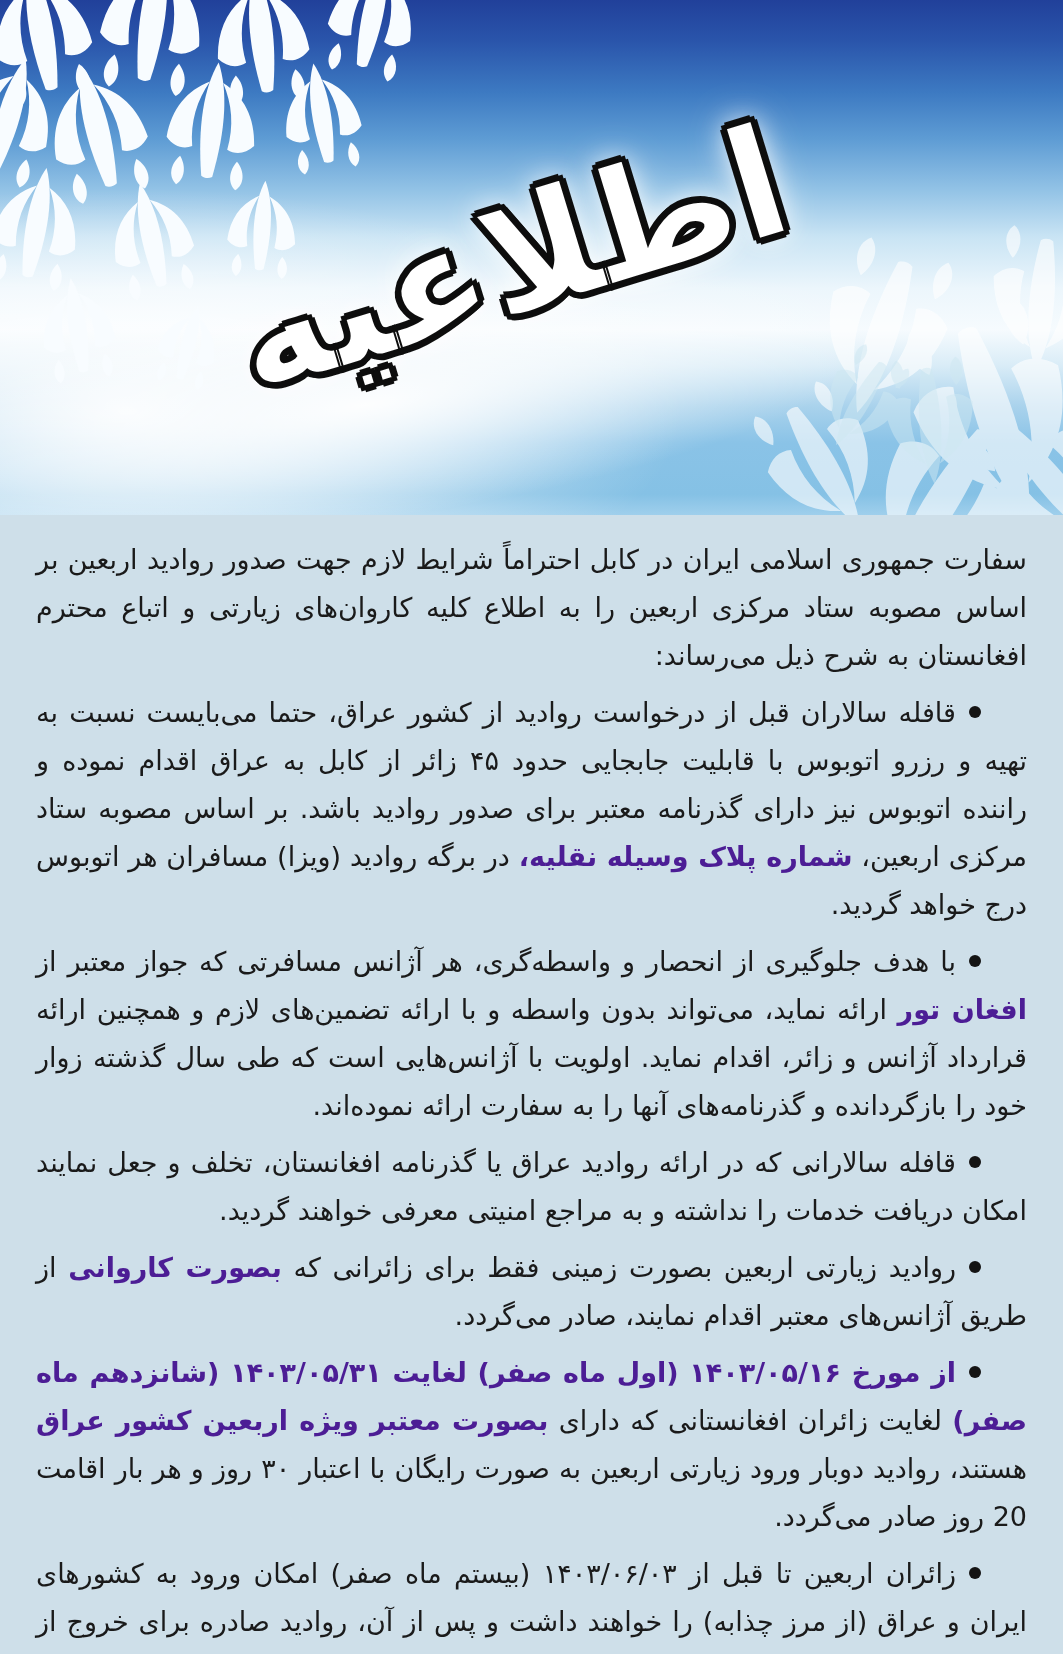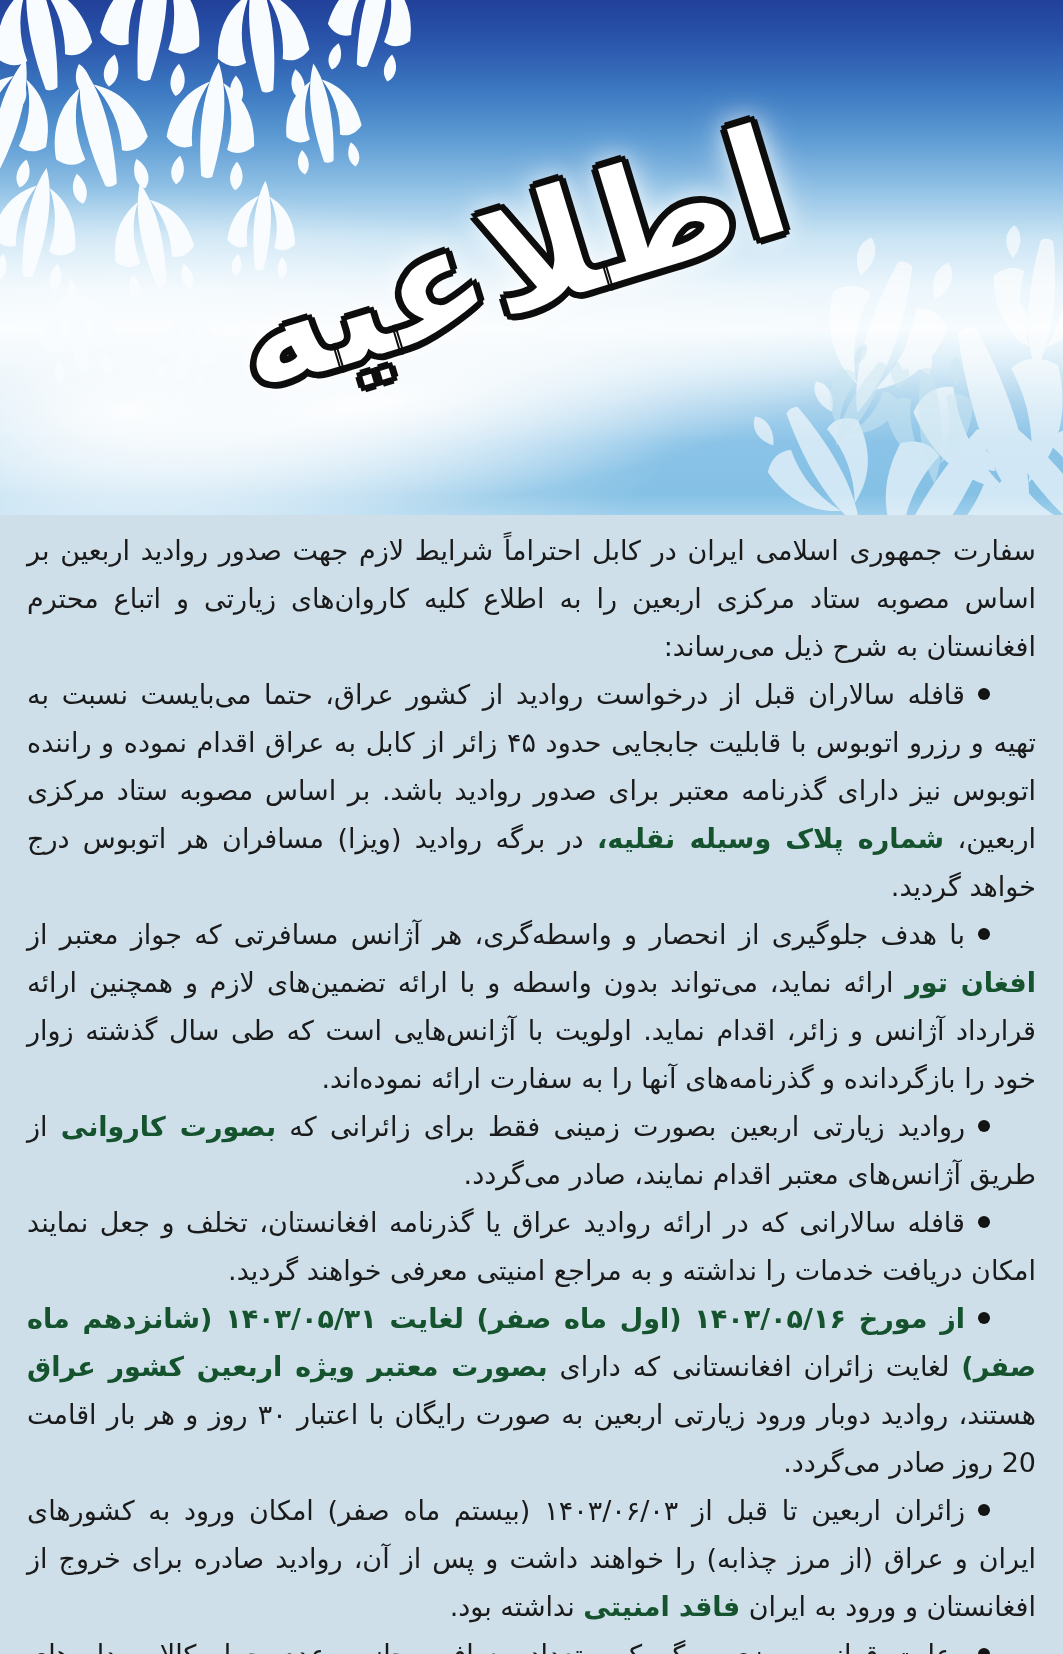--- a/index.html
+++ b/index.html
@@ -39,29 +39,29 @@
       0 -6px 0 var(--title-outline), 0 6px 0 var(--title-outline),
       -4px -4px 0 var(--title-outline), 4px -4px 0 var(--title-outline),
       -4px 4px 0 var(--title-outline), 4px 4px 0 var(--title-outline),
       0 0 26px rgba(255,255,255,.95), 0 0 40px rgba(255,255,255,.8);
   }
   
   .content{
     padding:12px 27px 0 27px;direction:rtl;color:var(--text);
     font-size:27px;line-height:48px;text-align:justify;
   }
-  .content p{margin:0;padding:0;}
+  .content p{margin:9px;padding:0;}
   .intro{text-align:justify;}
   .bullet-item{text-indent:46px;}
   .dot{
     display:inline-block;width:12px;height:12px;border-radius:50%;
     background:var(--bullet);margin-left:13px;vertical-align:middle;
     transform:translateY(-3px);
   }
-  .b{font-weight:bold;color:#14532d;}
+  .b{font-weight:bold;color:#4c1d95;}
 </style>
 </head>
 <body>
 
 <div class="page">
 
   <header class="banner">
     <div class="swoosh"></div>
 
     <svg class="orn" width="1063" height="515" viewBox="0 0 1063 515" aria-hidden="true">
@@ -106,21 +106,21 @@
     </svg>
 
     <div class="banner-title">اطلاعیه</div>
   </header>
 
   <main class="content">
     <p class="intro">سفارت جمهوری اسلامی ایران در کابل احتراماً شرایط لازم جهت صدور روادید اربعین بر اساس مصوبه ستاد مرکزی اربعین را به اطلاع کلیه کاروان‌های زیارتی و اتباع محترم افغانستان به شرح ذیل می‌رساند:</p>
     <div id="bullet-list">
         <p class="bullet-item"><span class="dot"></span><span>قافله سالاران قبل از درخواست روادید از کشور عراق، حتما می‌بایست نسبت به تهیه و رزرو اتوبوس با قابلیت جابجایی حدود ۴۵ زائر از کابل به عراق اقدام نموده و راننده اتوبوس نیز دارای گذرنامه معتبر برای صدور روادید باشد. بر اساس مصوبه ستاد مرکزی اربعین، </span><span class="b">شماره پلاک وسیله نقلیه،</span><span> در برگه روادید (ویزا) مسافران هر اتوبوس درج خواهد گردید.</span></p>
         <p class="bullet-item"><span class="dot"></span><span>با هدف جلوگیری از انحصار و واسطه‌گری، هر آژانس مسافرتی که جواز معتبر از </span><span class="b">افغان تور</span><span> ارائه نماید، می‌تواند بدون واسطه و با ارائه تضمین‌های لازم و همچنین ارائه قرارداد آژانس و زائر، اقدام نماید. اولویت با آژانس‌هایی است که طی سال گذشته زوار خود را بازگردانده و گذرنامه‌های آنها را به سفارت ارائه نموده‌اند.</span></p>
+        <p class="bullet-item"><span class="dot"></span><span>قافله سالارانی که در ارائه روادید عراق یا گذرنامه افغانستان، تخلف و جعل نمایند امکان دریافت خدمات را نداشته و به مراجع امنیتی معرفی خواهند گردید.</span></p>
         <p class="bullet-item"><span class="dot"></span><span>روادید زیارتی اربعین بصورت زمینی فقط برای زائرانی که </span><span class="b">بصورت کاروانی</span><span> از طریق آژانس‌های معتبر اقدام نمایند، صادر می‌گردد.</span></p>
-        <p class="bullet-item"><span class="dot"></span><span>قافله سالارانی که در ارائه روادید عراق یا گذرنامه افغانستان، تخلف و جعل نمایند امکان دریافت خدمات را نداشته و به مراجع امنیتی معرفی خواهند گردید.</span></p>
         <p class="bullet-item"><span class="dot"></span><span class="b">از مورخ ۱۴۰۳/۰۵/۱۶ (اول ماه صفر) لغایت ۱۴۰۳/۰۵/۳۱ (شانزدهم ماه صفر)</span><span> لغایت زائران افغانستانی که دارای </span><span class="b">بصورت معتبر ویژه اربعین کشور عراق</span><span> هستند، روادید دوبار ورود زیارتی اربعین به صورت رایگان با اعتبار ۳۰ روز و هر بار اقامت 20 روز صادر می‌گردد.</span></p>
         <p class="bullet-item"><span class="dot"></span><span>زائران اربعین تا قبل از ۱۴۰۳/۰۶/۰۳ (بیستم ماه صفر) امکان ورود به کشورهای ایران و عراق (از مرز چذابه) را خواهند داشت و پس از آن، روادید صادره برای خروج از افغانستان و ورود به ایران </span><span class="b">فاقد امنیتی</span><span> نداشته بود.</span></p>
         <p class="bullet-item"><span class="dot"></span><span>رعایت قوانین مرزی و گمرکی، تعداد مسافر مجاز و عدم حمل کالا و داروهای ممنوعه به عهده قافله سالاران افغانستانی است.</span></p>
       </div>
   </main>
 
 </div>
 
 </body></html>

